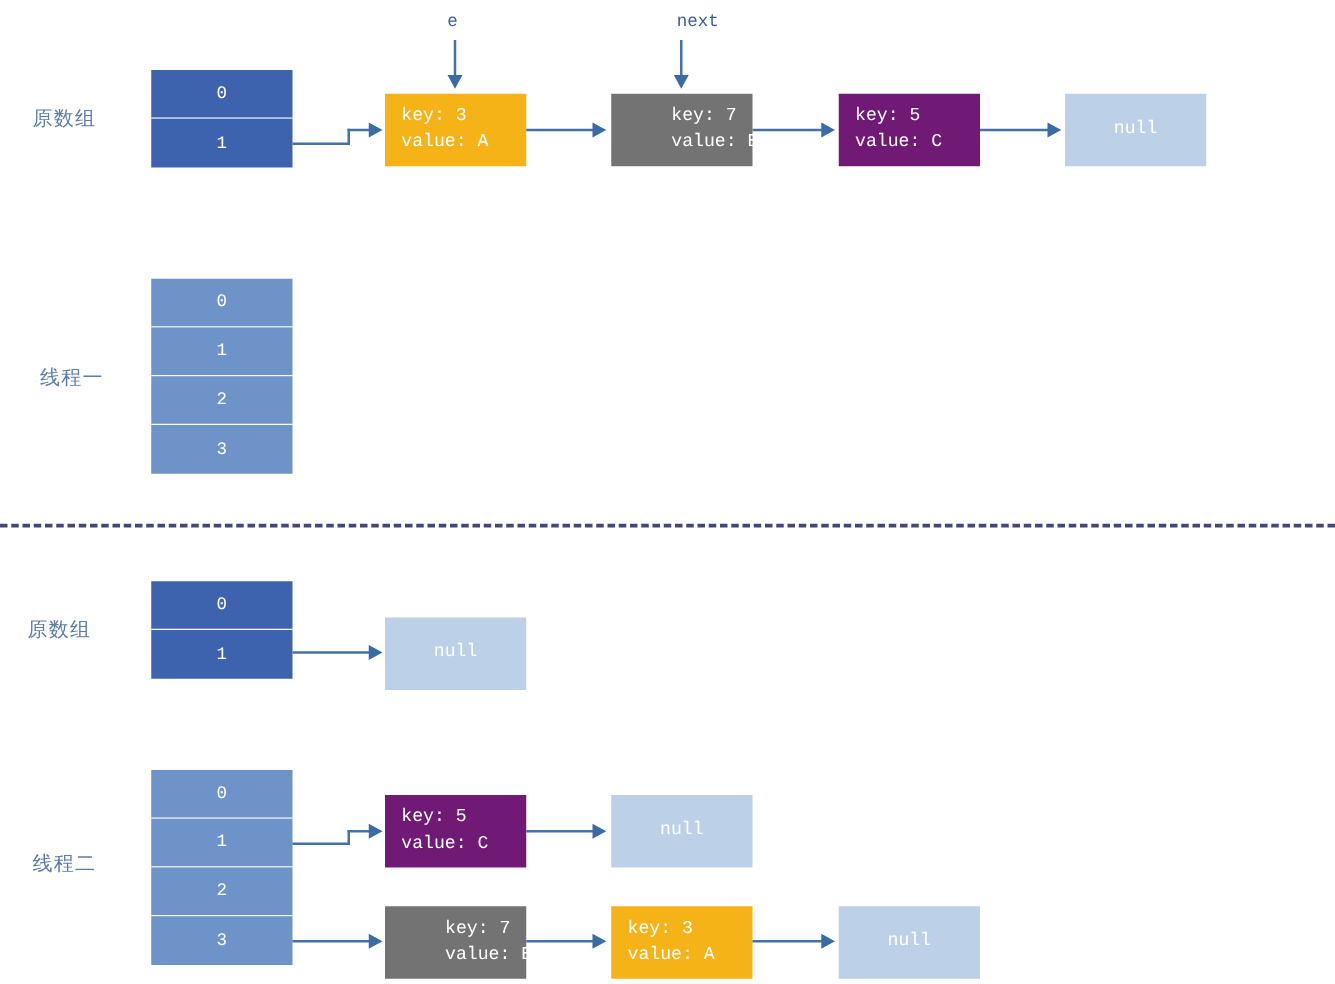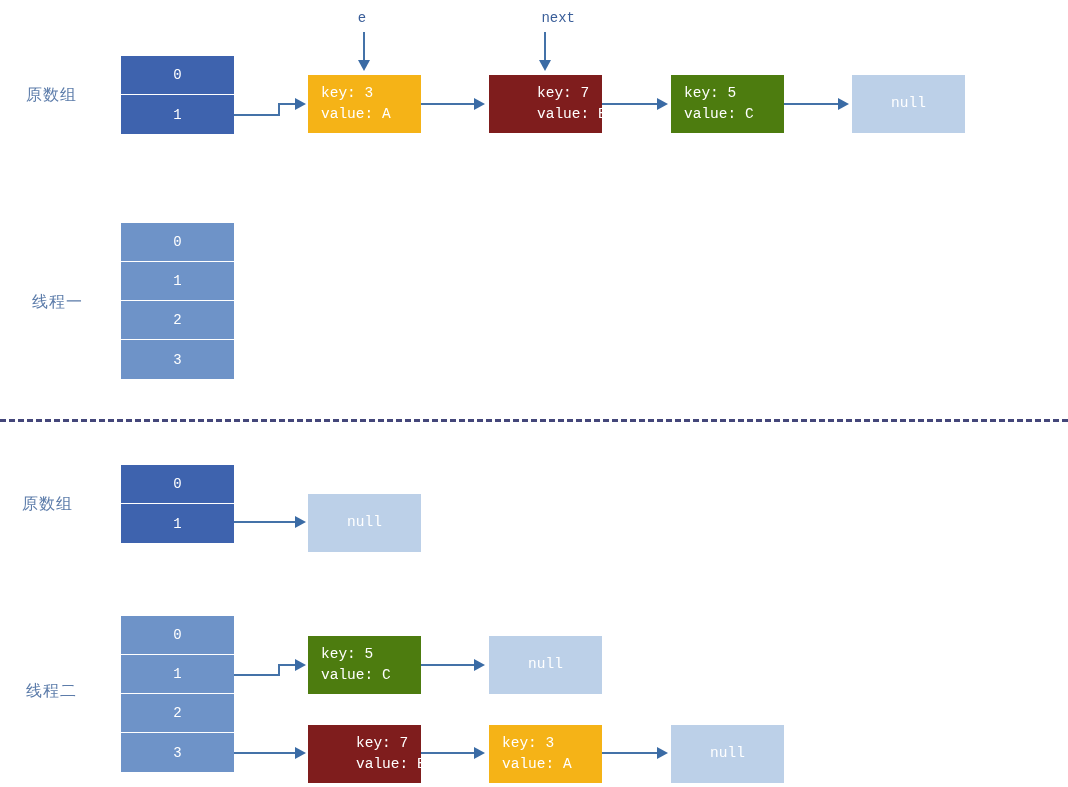--- a/index.html
+++ b/index.html
@@ -62,22 +62,22 @@
     flex-direction: column;
     align-items: flex-start;
     justify-content: center;
     padding-left: 13px;
     font-family: "Liberation Mono", monospace;
     font-size: 14.5px;
     color: #ffffff;
     line-height: 1.45;
   }
   .node.yellow { background: #F5B317; }
-  .node.green  { background: #7f1d1d; padding-left: 48px; }
-  .node.orange { background: #4d7c0f; }
+  .node.green  { background: #737373; padding-left: 48px; }
+  .node.orange { background: #701a75; }
   .node.null   {
     background: #BCD0E8;
     align-items: center;
     padding-left: 0;
   }
   .node .row { white-space: pre; }
 
   
   .hline {
     position: absolute;

